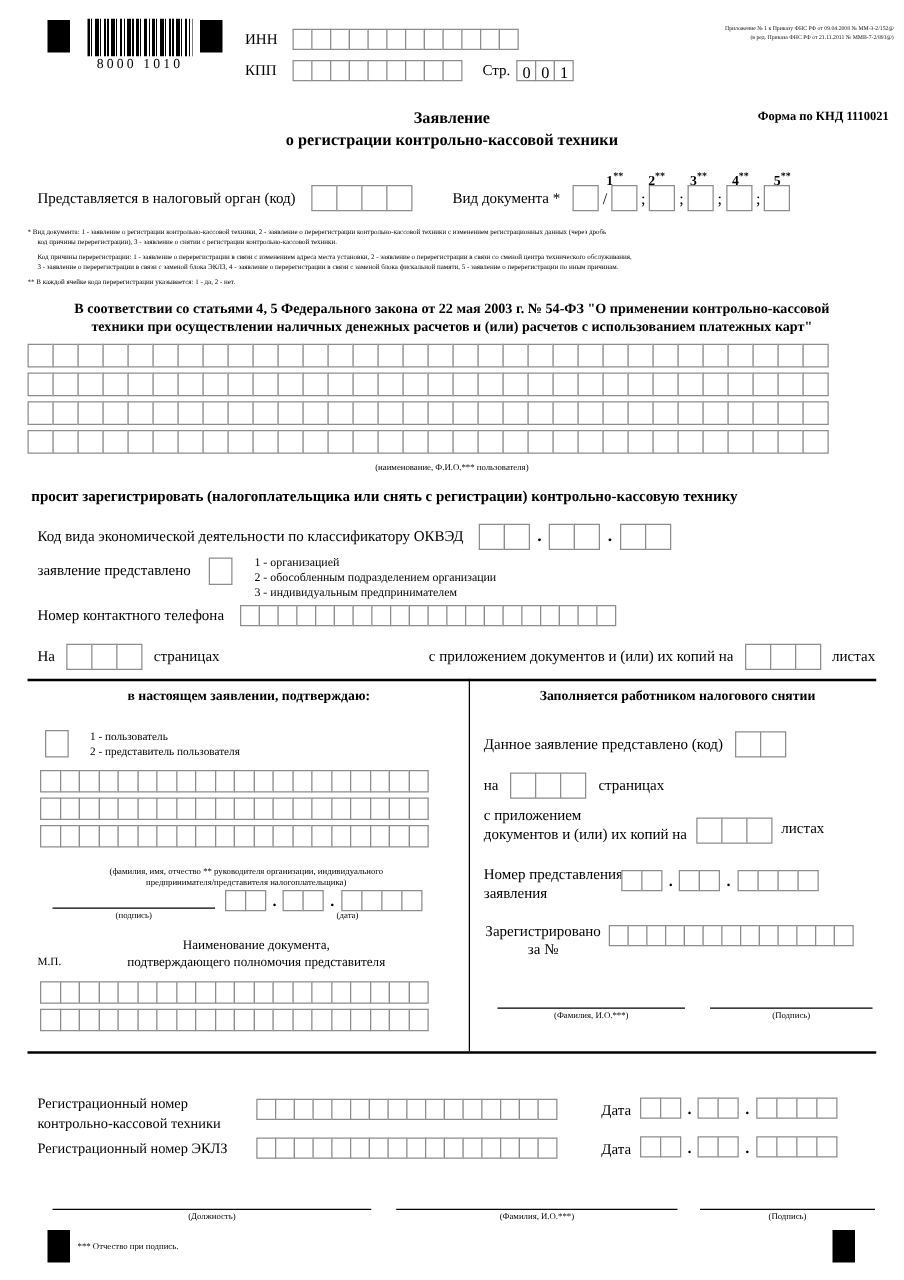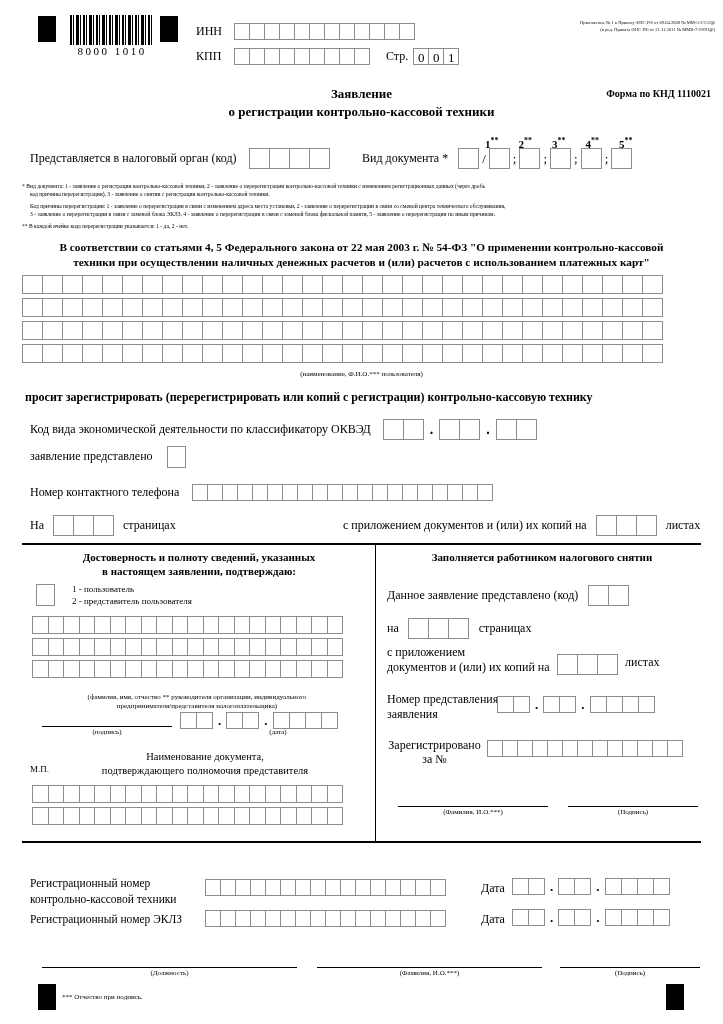--- a/index.html
+++ b/index.html
@@ -369,21 +369,21 @@
         <span class="cell" style="width: 21px; height: 19px;"></span>
         <span class="cell" style="width: 21px; height: 19px;"></span>
         <span class="cell" style="width: 21px; height: 19px;"></span>
         <span class="cell" style="width: 21px; height: 19px;"></span>
         <span class="cell" style="width: 21px; height: 19px;"></span>
         <span class="cell" style="width: 21px; height: 19px;"></span>
       </div>
     </div>
   <div class="caption-c" style="position:absolute; left:0; top:370px;">(наименование, Ф.И.О.*** пользователя)</div>
 
-  <div class="lbl-b" style="position:absolute; left:25px; top:390px;">просит зарегистрировать (перерегистрировать или копий с регистрации) контрольно-кассовую технику</div>
+  <div class="lbl-b" style="position:absolute; left:25px; top:390px;">просит зарегистрировать (налогоплательщика или снять с регистрации) контрольно-кассовую технику</div>
 
   <div class="row-abs" style="left:30px; top:419px;">
     <span class="lbl">Код вида экономической деятельности по классификатору ОКВЭД</span>
     <span id="okved-cells" style="display:flex; align-items:center; margin-left:12px;">
         <span class="cells">
           <span class="cell c-lg"></span>
           <span class="cell c-lg"></span>
         </span>
         <span style="padding: 0px 6px; font-weight: bold; font-size: 14px;">.</span>
         <span class="cells">
@@ -394,20 +394,25 @@
         <span class="cells">
           <span class="cell c-lg"></span>
           <span class="cell c-lg"></span>
         </span>
       </span>
   </div>
 
   <div class="row-abs" style="left:30px; top:445px; align-items:flex-start;">
     <span class="lbl" style="margin-top:4px;">заявление представлено</span>
     <span class="cell" style="width:19px; height:22px; margin-left:14px; margin-top:1px;"></span>
+    <span class="opt-list" id="sub-opts" style="margin-left:18px;">
+        <div>1 - организацией</div>
+        <div>2 - обособленным подразделением организации</div>
+        <div>3 - индивидуальным предпринимателем</div>
+      </span>
   </div>
 
   <div class="row-abs" style="left:30px; top:484px;">
     <span class="lbl">Номер контактного телефона</span>
     <span class="cells" id="phone-cells" style="margin-left:13px;">
         <span class="cell c-w"></span>
         <span class="cell c-w"></span>
         <span class="cell c-w"></span>
         <span class="cell c-w"></span>
         <span class="cell c-w"></span>
@@ -447,21 +452,20 @@
         <span class="cell c-lg"></span>
       </span>
     <span class="lbl" style="margin-left:9px;">листах</span>
   </div>
 
   <div class="hr-thick" style="left:22px; top:543px; width:679px;"></div>
   <div class="vline" style="left:375px; top:543px; height:298px;"></div>
   <div class="hr-thick" style="left:22px; top:841px; width:679px;"></div>
 
   <div class="col-title" style="position:absolute; left:30px; top:550px; width:338px;">
-    <div>Достоверность и полноту сведений, указанных</div>
     <div>в настоящем заявлении, подтверждаю:</div>
   </div>
 
   <div class="row-abs" style="left:36px; top:584px; align-items:flex-start;justify-content:center;">
     <span class="cell" style="width:19px; height:22px;"></span>
     <span class="opt-list-sm" id="conf-opts" style="margin-left:17px;">
         <div>1 - пользователь</div>
         <div>2 - представитель пользователя</div>
       </span>
   </div>

